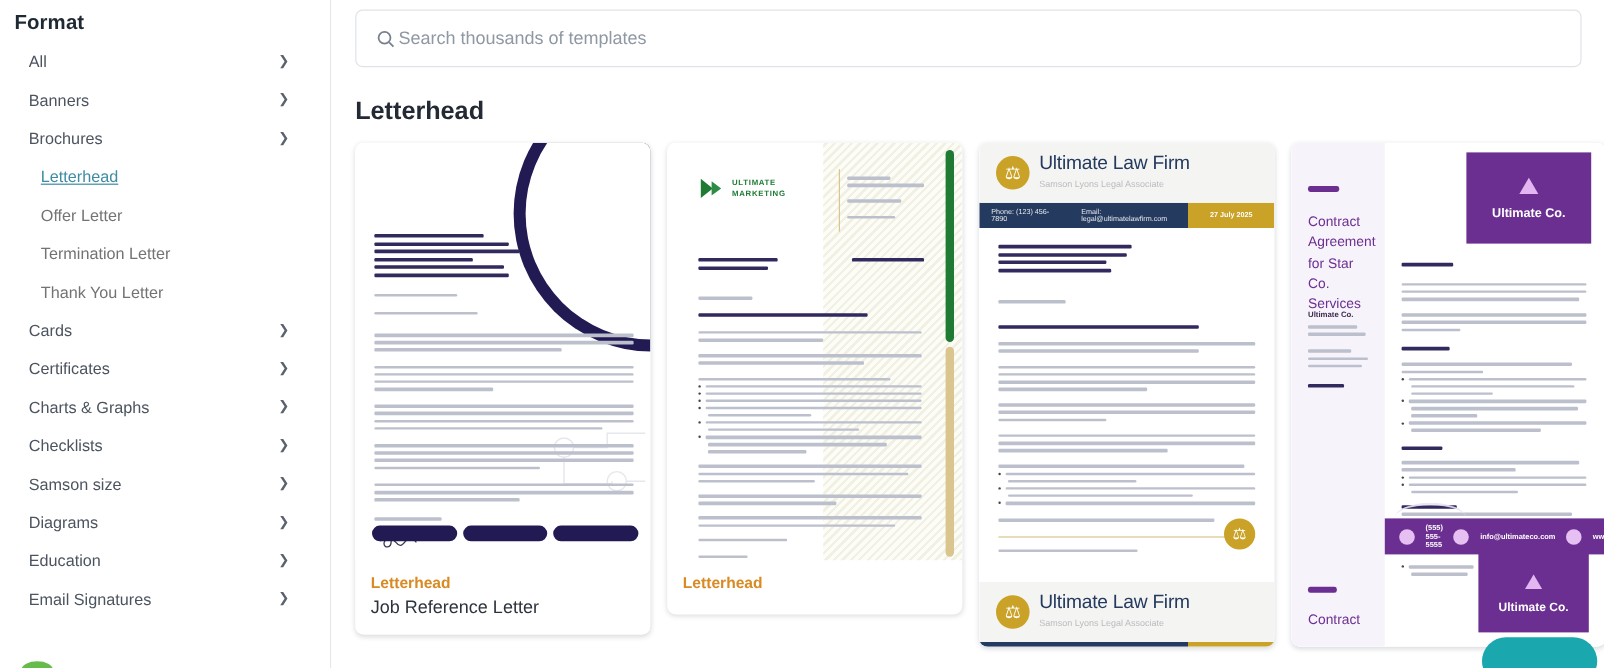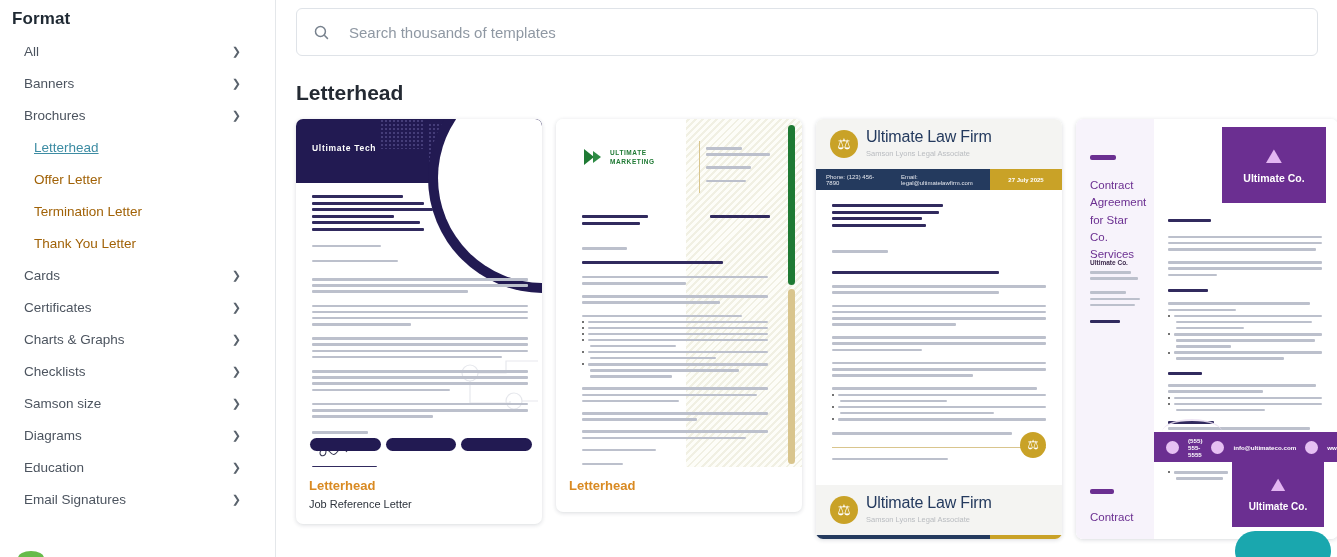--- a/index.html
+++ b/index.html
@@ -35,57 +35,57 @@
     margin-bottom: 0px;
   }
   .nav-item.active {
     background: #72838c; color: #ffffff; font-weight: bold;
   }
   .nav-item .chev { font-size: 11px; line-height: 1; color: #5a636d; }
   .nav-item.active .chev { color: #ffffff; }
   .sub-list { list-style: none; padding: 0 0 0 34px; }
   .sub-item {
     height: 32px; display: flex; align-items: center;
-    font-size: 13.5px; color: #a16207; cursor: pointer;
+    font-size: 13.5px; color: #737373; cursor: pointer;
   }
   .sub-item.current { color: #3d8ca3; text-decoration: underline; }
   .green-blob {
     position: absolute; left: 18px; bottom: -8px;
     width: 26px; height: 14px; border-radius: 50%;
     background: #66bb4a;
   }
 
   
   .main {
     flex: 1; height: 557px; position: relative;
     padding: 8px 0 0 20px; overflow: hidden; background: #fff;
   }
   .searchbar {
     height: 48px; width: 1022px;
     border: 1px solid #dfe3e8; border-radius: 6px;
-    display: flex; align-items: center; gap: 19px;
+    display: flex; align-items: center; gap: 2px;
     padding: 0 16px; background: #fff;
   }
   .search-ph { font-size: 15px; color: #8f98a3; }
   .page-title {
     font-size: 21px; font-weight: bold; color: #242a33;
     margin: 25px 0 14px 0;
   }
 
   .grid { display: flex; gap: 14px; align-items: flex-start; }
   .card {
     background: #fff; border-radius: 7px;
     box-shadow: 0 1px 4px rgba(30,40,60,.17);
     overflow: hidden; position: relative;
     flex: 0 0 auto;
   }
   .card .thumb { position: relative; overflow: hidden; background: #fff; }
   .card-label { padding: 11px 13px 14px 13px; }
   .cat { font-size: 13px; font-weight: bold; color: #d98a22; margin-bottom: 5px; }
-  .tname { font-size: 11px; color: #2d333c; }
+  .tname { font-size: 15px; color: #2d333c; }
 
   
   .t1 { width: 246px; height: 348px; background:#fff; }
   .t1 .hdr {
     position:absolute; left:0; top:0; width:100%; height:64px;
     background:#221a52; overflow:hidden;
   }
   .t1 .hdr .brand {
     position:absolute; left:16px; top:24px; color:#fff;
     font-size:8.5px; font-weight:bold; letter-spacing:.7px;
@@ -318,35 +318,20 @@
       </svg>
       <span class="search-ph">Search thousands of templates</span>
     </div>
 
     <h1 class="page-title">Letterhead</h1>
 
     <div class="grid">
 
       <div class="card">
         <div class="thumb t1">
-          <div class="hdr">
-            <div class="dots" style="left:84px;top:0;width:44px;height:30px;"></div>
-            <div class="dots" style="left:132px;top:4px;width:52px;height:52px;"></div>
-            <div class="dots" style="left:192px;top:0;width:40px;height:20px;"></div>
-            <svg style="position:absolute;left:178px;top:4px;" width="64" height="58" viewBox="0 0 64 58" fill="none" stroke="#1bb6d8" stroke-width="1.4">
-              <circle cx="12" cy="10" r="4"></circle>
-                <circle cx="30" cy="6" r="4"></circle>
-              <circle cx="46" cy="16" r="4"></circle>
-                <circle cx="20" cy="30" r="4"></circle>
-              <circle cx="40" cy="38" r="4"></circle>
-                <circle cx="14" cy="48" r="4"></circle>
-              <path d="M12 14v12M20 34v10M30 10v14M40 34l6-14M24 30h12"></path>
-            </svg>
-            <div class="brand">Ultimate Tech</div>
-          </div>
           <div class="curve"></div>
           <div class="curve-in"></div>
           <svg class="circuit" viewBox="0 0 90 80" fill="none" stroke="#cdd0da" stroke-width="1.2">
             <circle cx="22" cy="20" r="8"></circle>
               <circle cx="66" cy="48" r="8"></circle>
             <path d="M30 20h28v-12h32M22 28v22h40v-2M74 48h16"></path>
           </svg>
 
           <div class="body">
             <div class="ln b" style="width:42%"></div>

